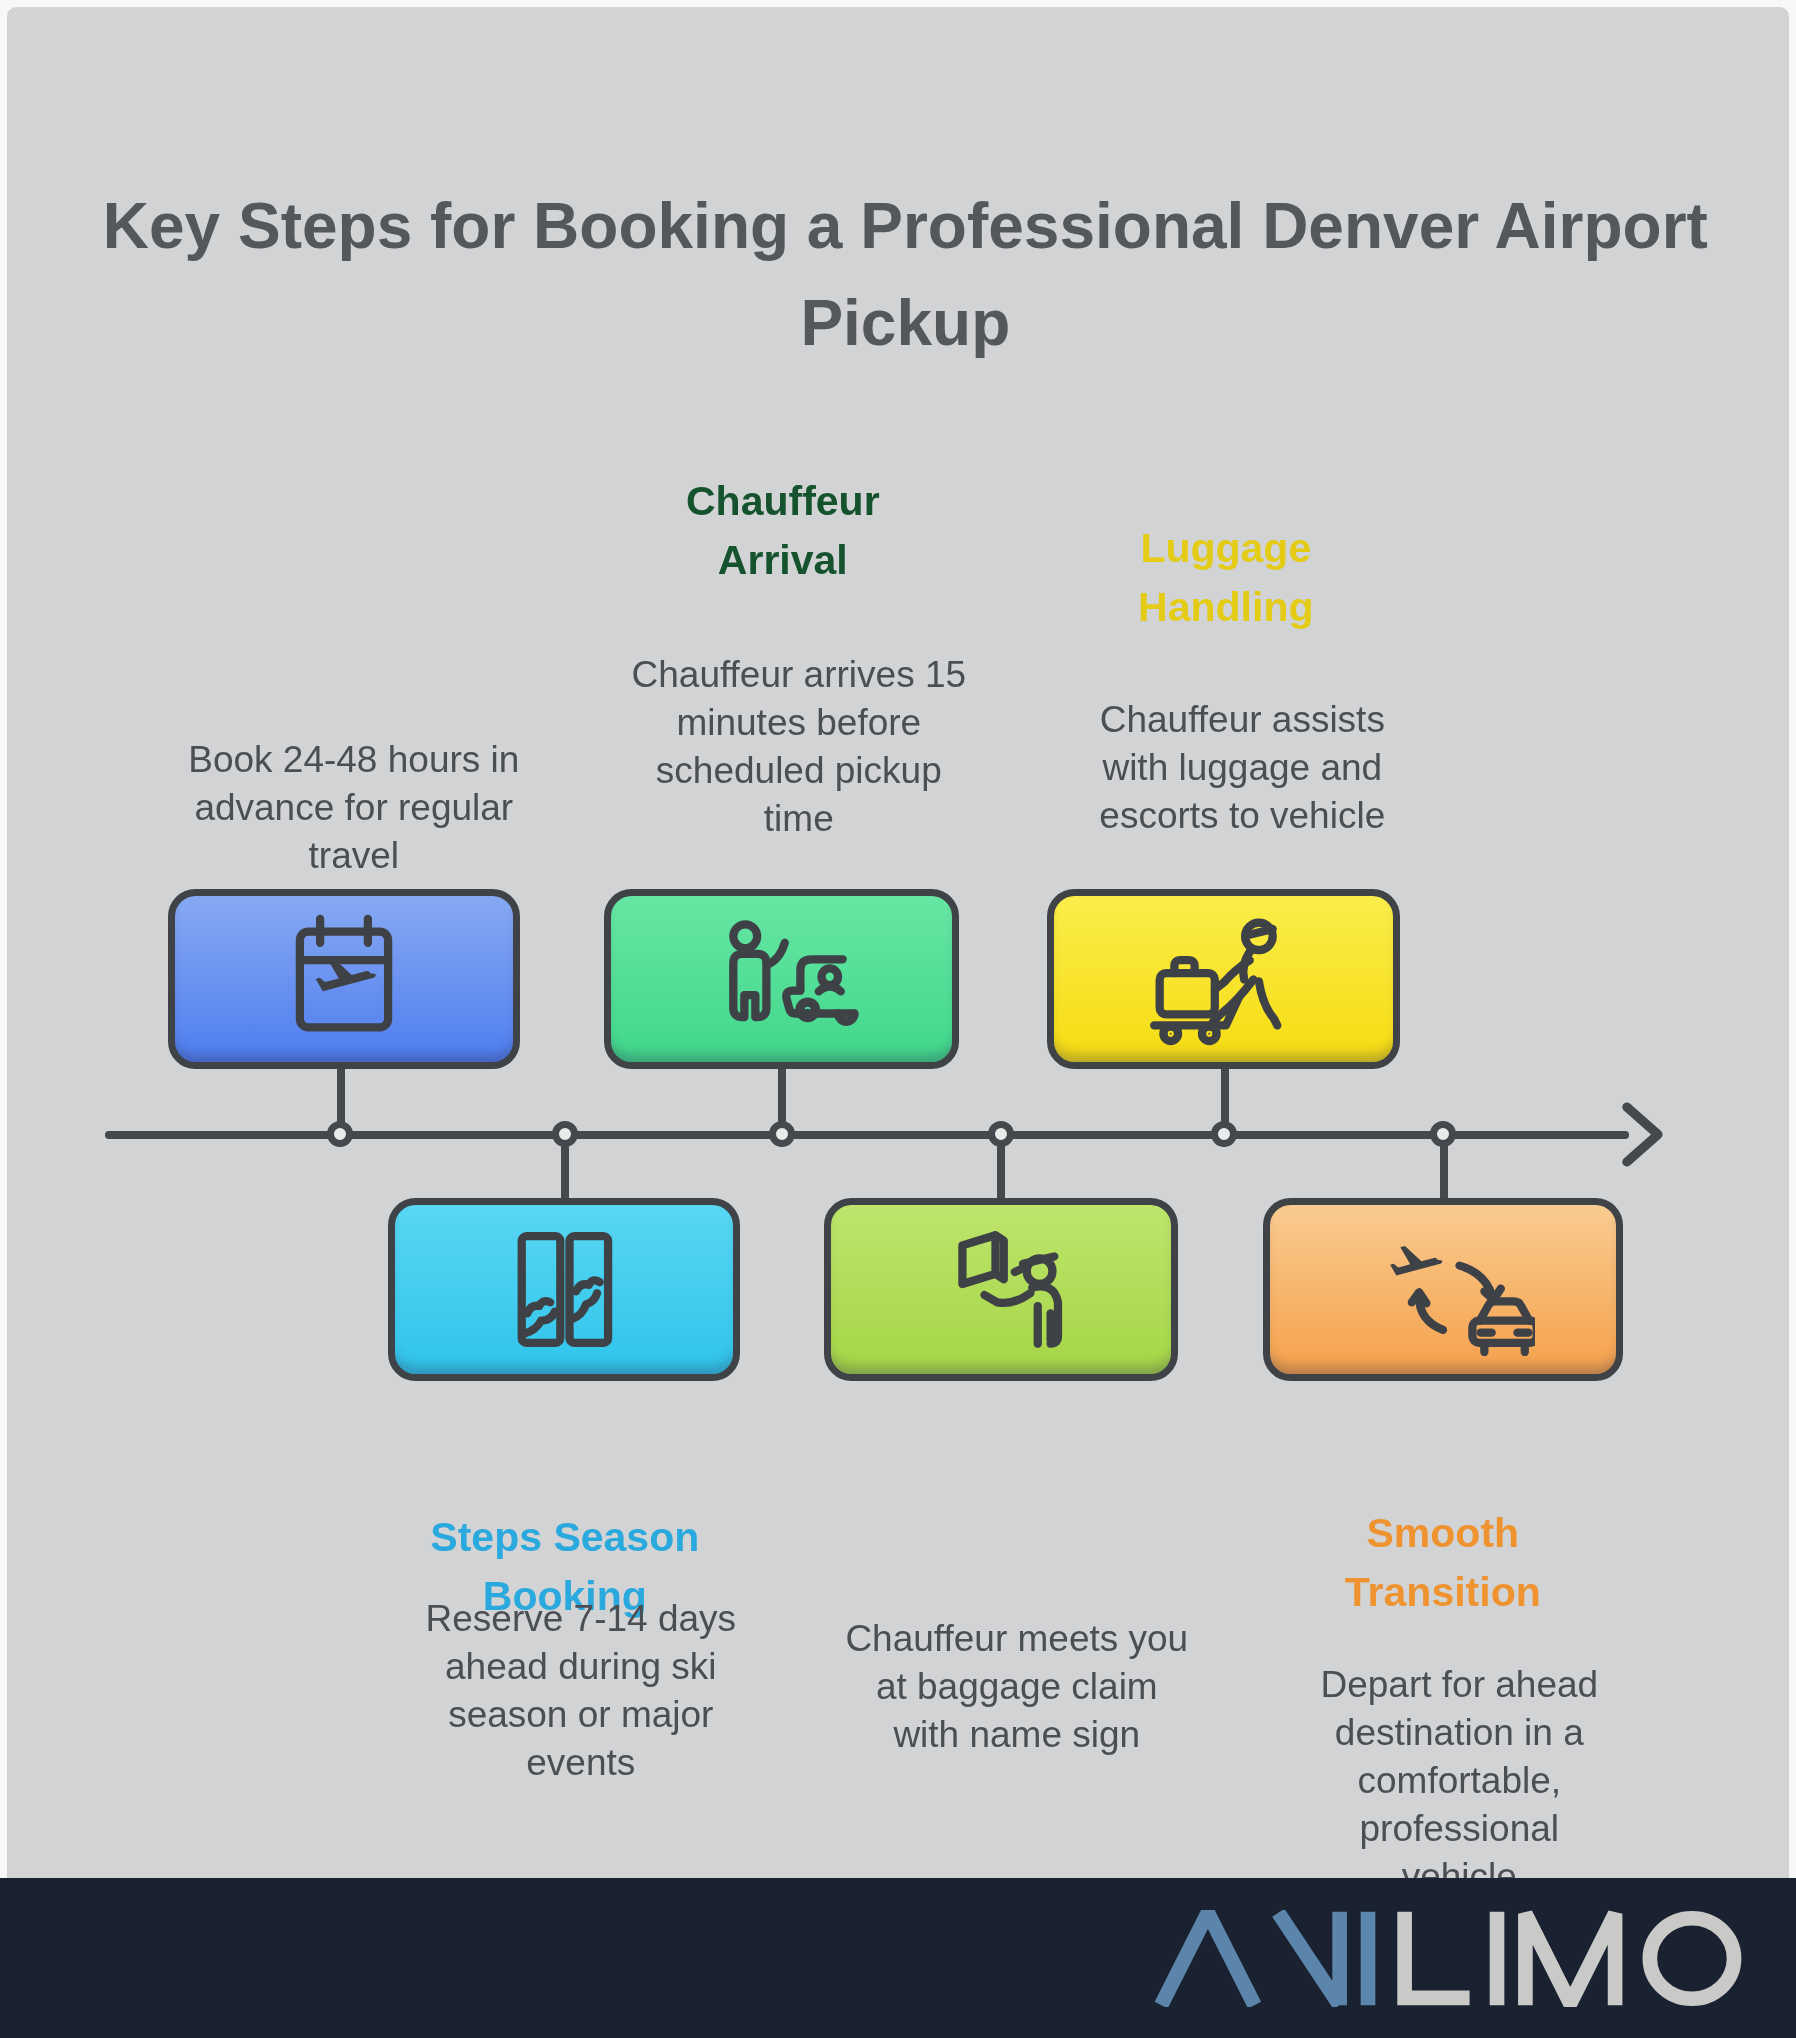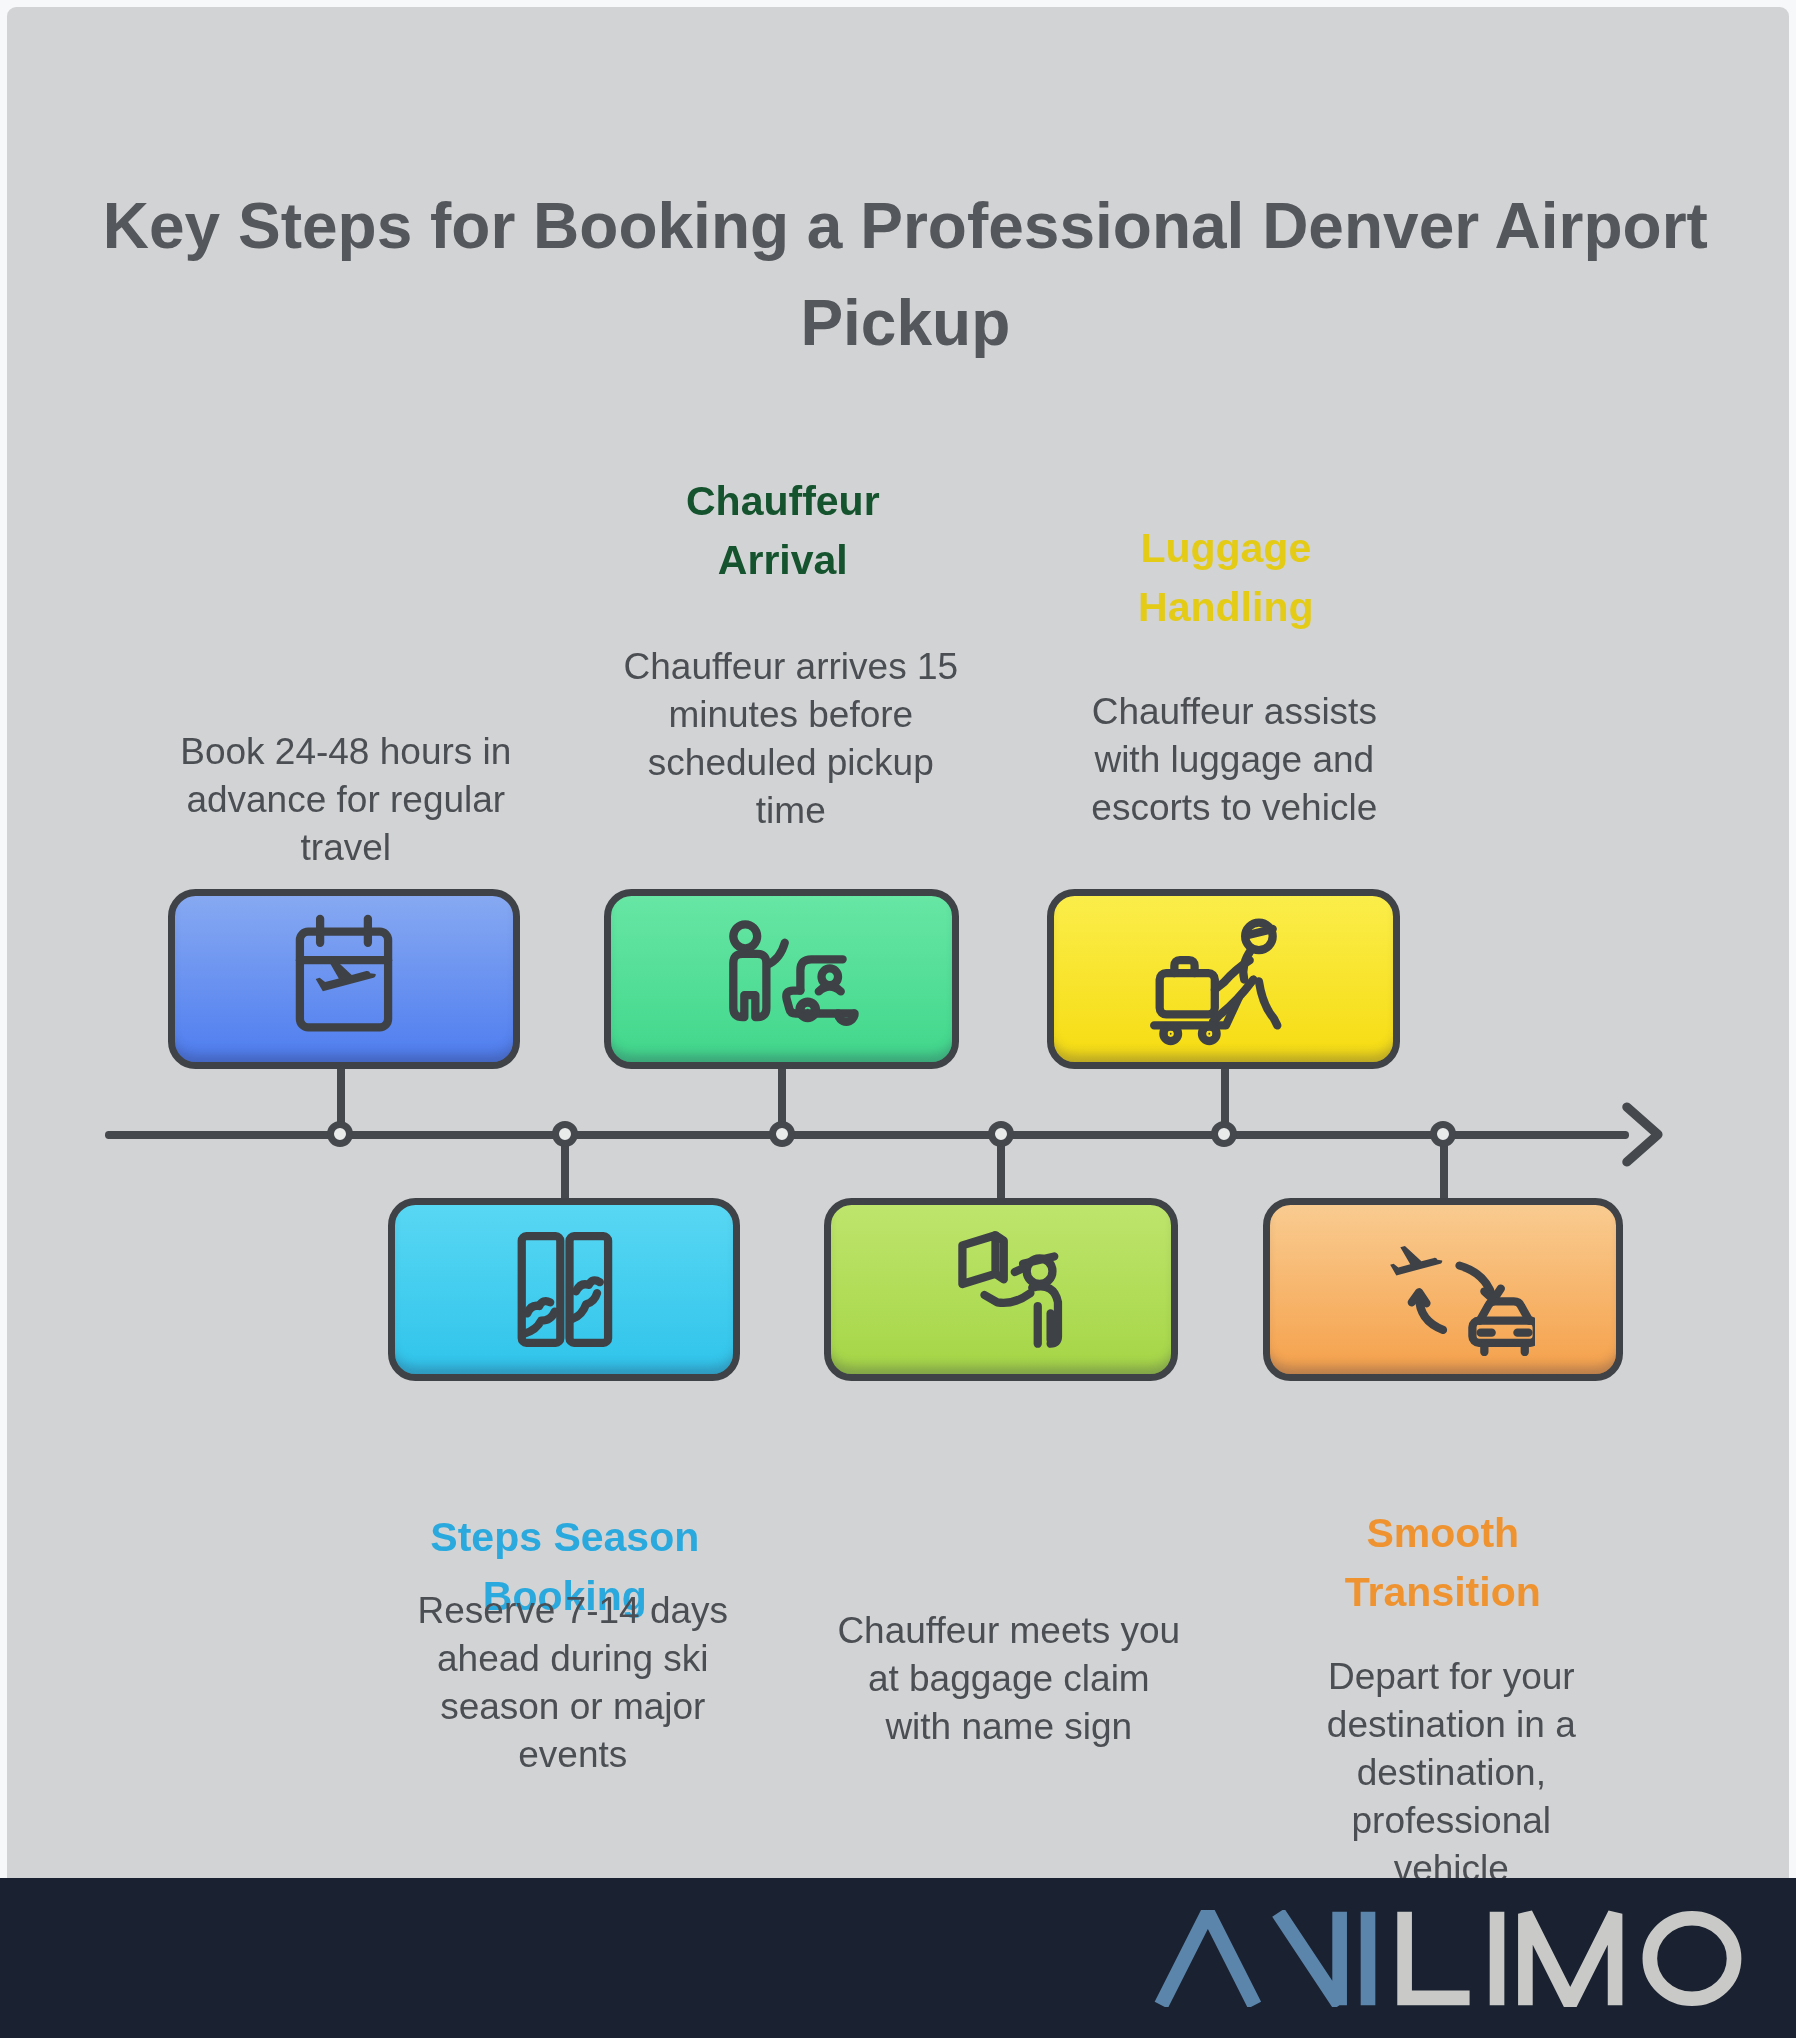--- a/index.html
+++ b/index.html
@@ -9,21 +9,21 @@
   }
   .panel{
     position:absolute;left:7.3px;top:7.3px;width:1782px;height:1871px;
     background:#d2d3d4;border-radius:9.2px 9.2px 0 0;
   }
   .page-title{
     position:absolute;left:0;top:171px;width:1796px;margin:0;
     font-size:64px;line-height:97px;font-weight:bold;color:#54575c;text-align:center;
   }
   h2.step-title{position:absolute;margin:0;font-size:41px;line-height:59px;font-weight:bold;text-align:center;}
-  p.step-desc{position:absolute;margin:8px;font-size:37px;line-height:48px;color:#4b4e53;text-align:center;}
+  p.step-desc{position:absolute;margin:16px;font-size:37px;line-height:48px;color:#4b4e53;text-align:center;}
   .t-s1{left:165px;top:507px;width:331px;color:#3e79e6;}
   .t-s2{left:647px;top:465px;width:257px;color:#14532d;}
   .t-s3{left:1090px;top:512px;width:257px;color:#e4cb16;}
   .t-s4{left:383px;top:1501px;width:349px;color:#2aa9de;}
   .t-s5{left:792px;top:1506px;width:404px;color:#8bc63f;}
   .t-s6{left:1298px;top:1497px;width:275px;color:#ef9330;}
   .d-s1{left:156px;top:713px;width:349px;}
   .d-s2{left:601px;top:628px;width:349px;}
   .d-s3{left:1040px;top:673px;width:358px;}
   .d-s4{left:374px;top:1572px;width:367px;}
@@ -76,21 +76,21 @@
 
   <h2 class="step-title t-s3">Luggage Handling</h2>
   <p class="step-desc d-s3">Chauffeur assists with luggage and escorts to vehicle</p>
 
   <h2 class="step-title t-s4">Steps Season Booking</h2>
   <p class="step-desc d-s4">Reserve 7-14 days ahead during ski season or major events</p>
 
   <p class="step-desc d-s5">Chauffeur meets you at baggage claim with name sign</p>
 
   <h2 class="step-title t-s6">Smooth Transition</h2>
-  <p class="step-desc d-s6">Depart for your destination in a destination, professional vehicle</p>
+  <p class="step-desc d-s6">Depart for ahead destination in a comfortable, professional vehicle</p>
 
   <div class="stem stem-u1"></div>
   <div class="stem stem-u2"></div>
   <div class="stem stem-u3"></div>
   <div class="stem stem-d1"></div>
   <div class="stem stem-d2"></div>
   <div class="stem stem-d3"></div>
   <div class="axis-line"></div>
   <svg class="arrowhead" width="55" height="81" viewBox="0 0 60 88">
     <polyline points="14,14 48,44 14,74" fill="none" stroke="#45484c" stroke-width="10" stroke-linecap="round" stroke-linejoin="round"></polyline>

